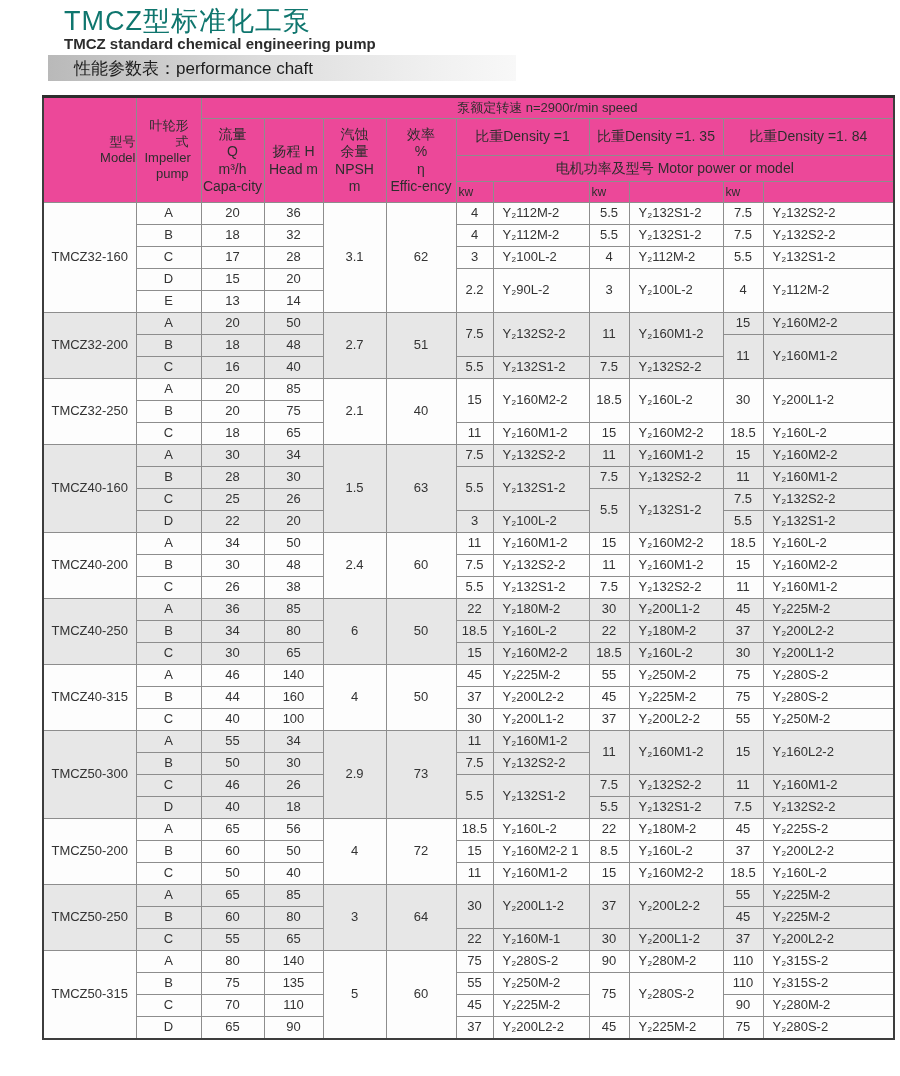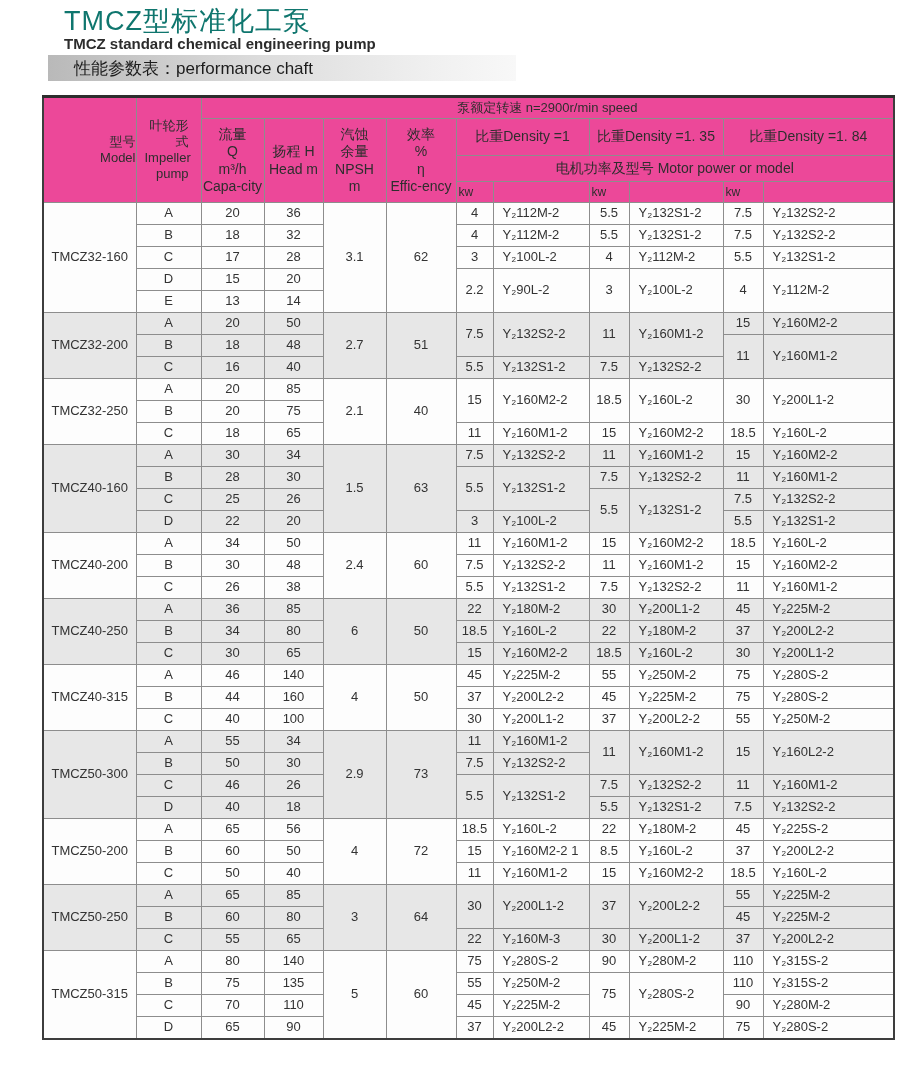--- a/index.html
+++ b/index.html
@@ -468,21 +468,21 @@
           <td>60</td>
           <td>80</td>
           <td class="kw-val">45</td>
           <td class="motor-name">Y₂225M-2</td>
         </tr>
         <tr class="shaded">
           <td>C</td>
           <td>55</td>
           <td>65</td>
           <td class="kw-val">22</td>
-          <td class="motor-name">Y₂160M-3</td>
+          <td class="motor-name">Y₂160M-1</td>
           <td class="kw-val">30</td>
           <td class="motor-name">Y₂200L1-2</td>
           <td class="kw-val">37</td>
           <td class="motor-name">Y₂200L2-2</td>
         </tr>
         <tr>
           <td rowspan="4" class="pump-model">TMCZ50-315</td>
           <td>A</td>
           <td>80</td>
           <td>140</td>

